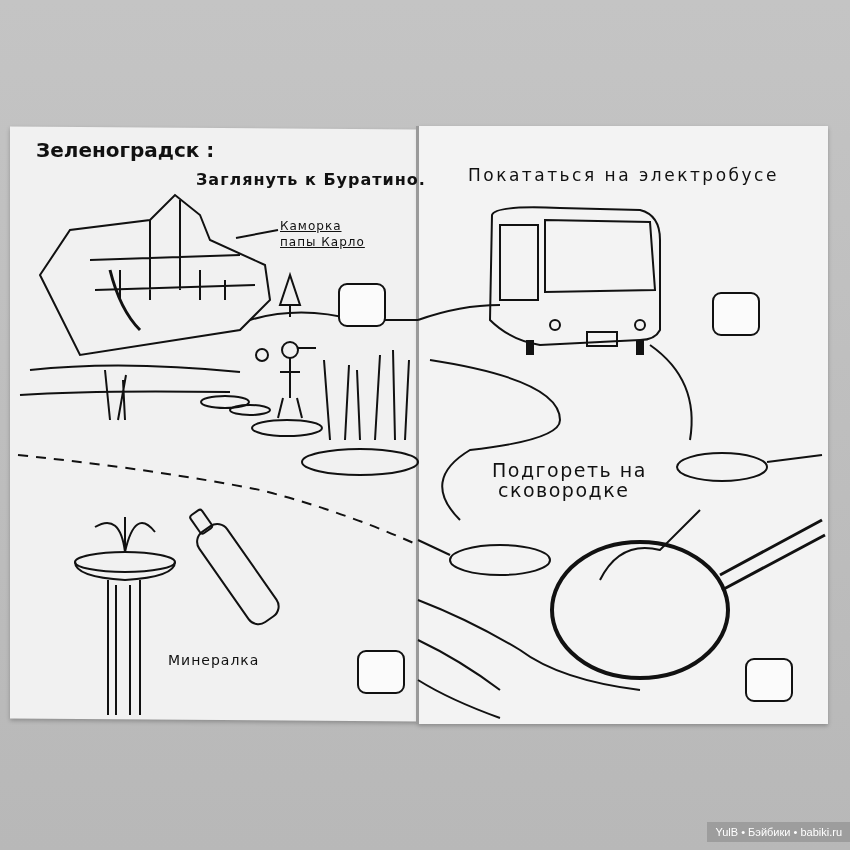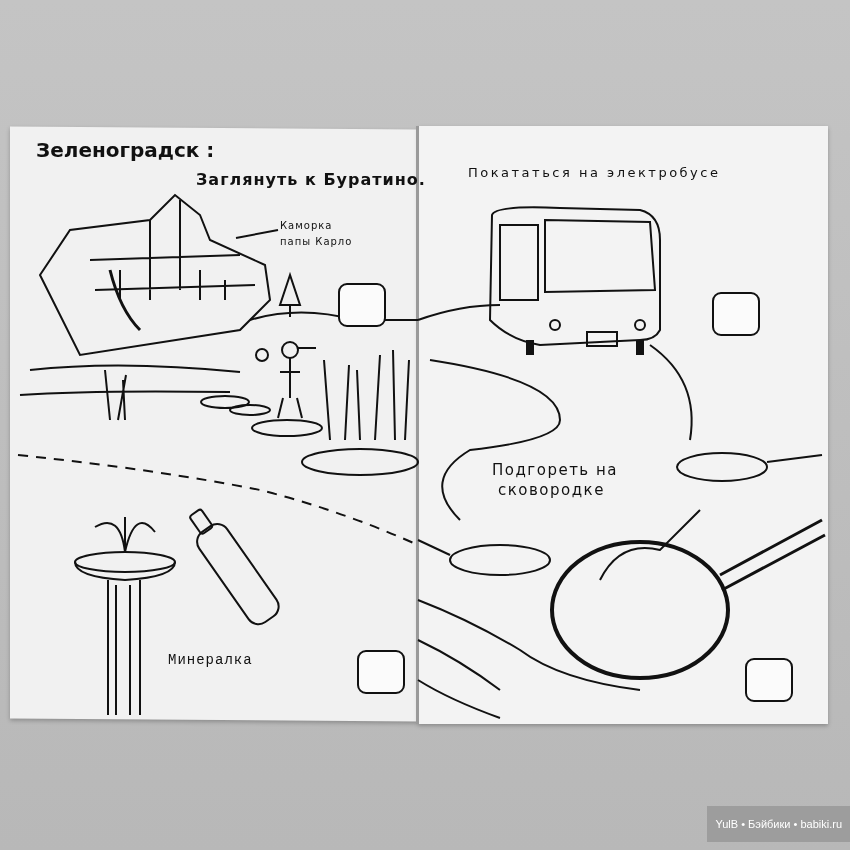--- a/index.html
+++ b/index.html
@@ -5,27 +5,27 @@
   html,body{margin:0;padding:0;}
   body{width:850px;height:850px;background:#b9b9b9;position:relative;overflow:hidden;font-family:"Liberation Sans",sans-serif;}
   .bg{position:absolute;inset:0;background:linear-gradient(180deg,#c4c4c4 0%,#b8b8b8 100%);}
   .page{position:absolute;background:#f1f1f1;box-shadow:0 2px 4px rgba(0,0,0,.25);}
   .page.left{left:10px;top:128px;width:408px;height:592px;transform:skewY(0.4deg);}
   .page.right{left:418px;top:126px;width:410px;height:598px;background:#f3f3f3;}
   .spine{position:absolute;left:416px;top:126px;width:3px;height:598px;background:#9a9a9a;}
   .hand{position:absolute;color:#111;font-family:"DejaVu Sans",sans-serif;letter-spacing:1px;}
   .title{left:36px;top:138px;font-size:20px;font-weight:bold;letter-spacing:0;}
   .t1{left:196px;top:170px;font-size:16px;font-weight:bold;}
-  .t2{left:280px;top:218px;font-size:10px;line-height:16px;}
-  .t3{left:468px;top:165px;font-size:13px;letter-spacing:2.5px;}
-  .t4{left:492px;top:460px;font-size:15px;line-height:20px;letter-spacing:1.5px;}
-  .t5{left:168px;top:652px;font-size:14px;font-family:Liberation Mono, monospace;}
+  .t2{left:280px;top:218px;font-size:12px;line-height:16px;text-decoration:underline;}
+  .t3{left:468px;top:165px;font-size:17px;letter-spacing:2.5px;}
+  .t4{left:492px;top:460px;font-size:19px;line-height:20px;letter-spacing:1.5px;}
+  .t5{left:168px;top:652px;font-size:14px;}
   .check{position:absolute;width:44px;height:40px;border:2px solid #111;border-radius:9px;background:#fbfbfb;}
   svg.art{position:absolute;left:0;top:0;}
-  .wm{position:absolute;right:0;bottom:8px;background:rgba(150,150,150,.8);color:#fff;font-size:11px;padding:12px 8px;}
+  .wm{position:absolute;right:0;bottom:8px;background:rgba(150,150,150,.8);color:#fff;font-size:11px;padding:4px 8px;}
 </style>
 </head>
 <body>
 
 <div class="bg"></div>
 
 <div class="page left"></div>
 <div class="page right"></div>
 <div class="spine"></div>
 

